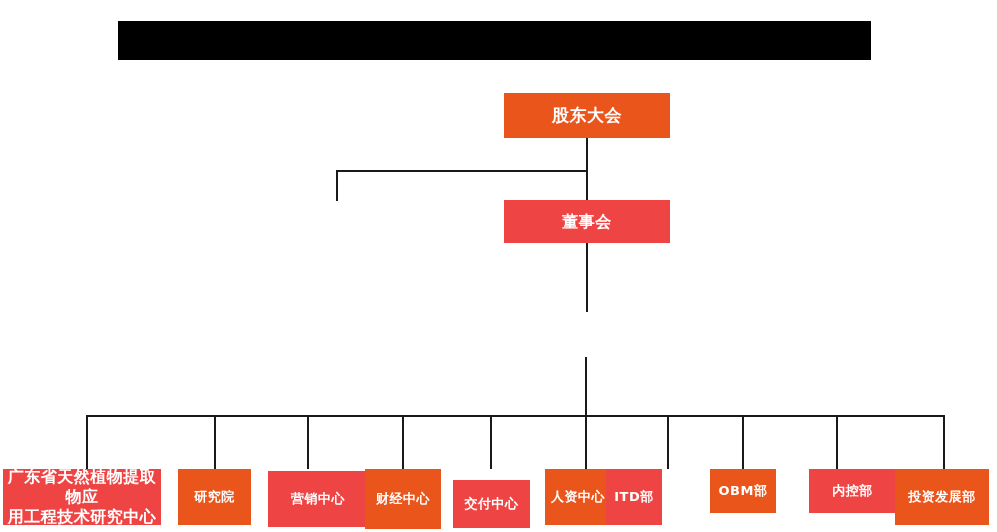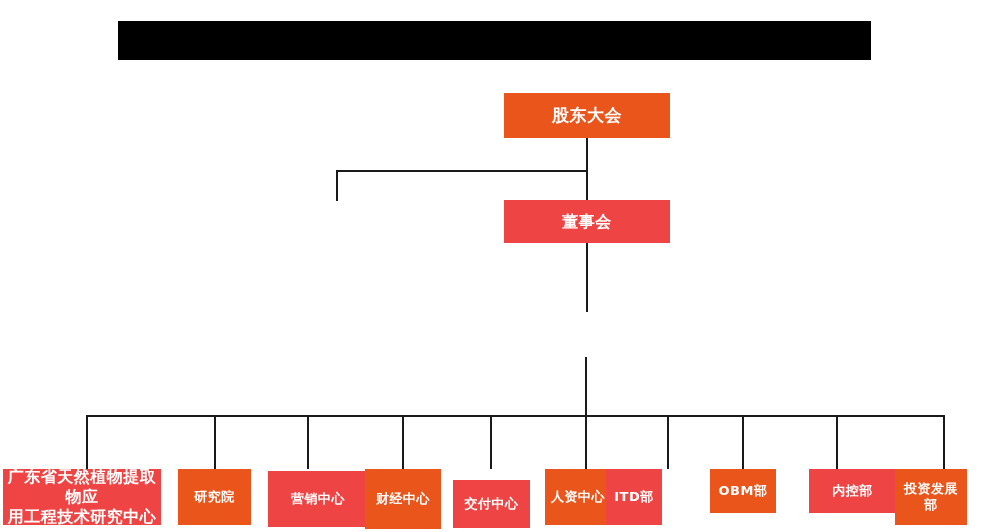--- a/index.html
+++ b/index.html
@@ -122,17 +122,17 @@
   </div>
 
   <div class="node node-dark" style="left:710px; top:469px; width:66px; height:44px;">
     <span class="node-label fs-15">OBM部</span>
   </div>
 
   <div class="node node-light" style="left:809px; top:469px; width:87px; height:44px;">
     <span class="node-label fs-15">内控部</span>
   </div>
 
-  <div class="node node-dark" style="left:895px; top:469px; width:72px; height:56px;">
+  <div class="node node-dark" style="left:895px; top:469px; width:94px; height:56px;">
     <span class="node-label fs-15">投资发展部</span>
   </div>
 
 </div>
 
 </body></html>

